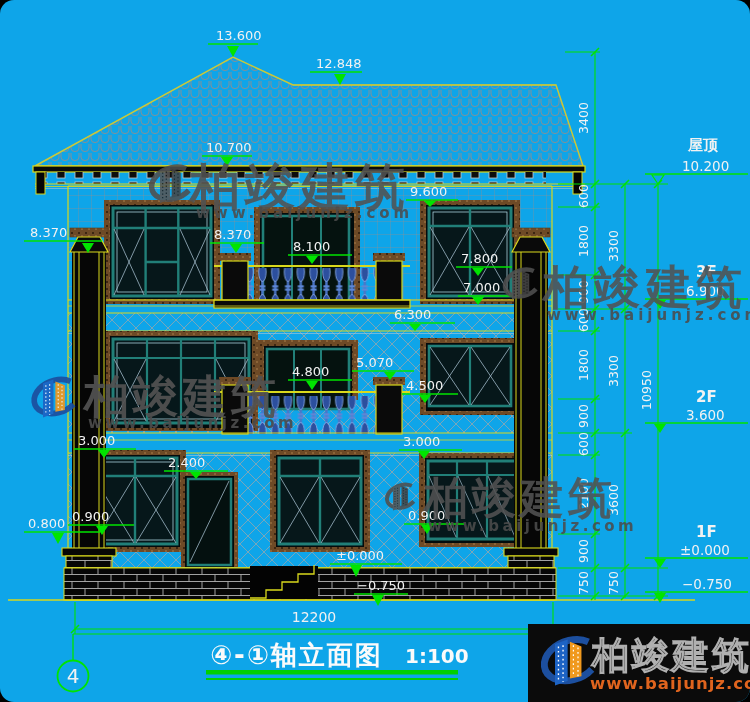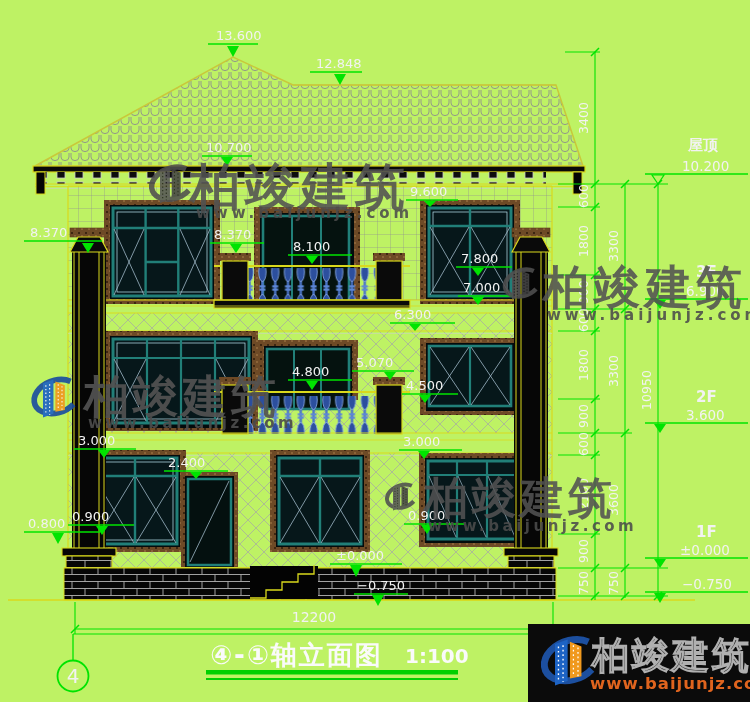--- a/index.html
+++ b/index.html
@@ -1,17 +1,17 @@
 <!DOCTYPE html>
 <html><head>
 <meta charset="utf-8">
 <style>
   html,body{margin:0;padding:0;background:#000;}
-  .stage{position:relative;width:750px;height:702px;background:#bef264;overflow:hidden;
-         font-family:"DejaVu Sans",sans-serif;}
+  .stage{position:relative;width:750px;height:702px;background:#0ea5e9;overflow:hidden;
+         font-family:"DejaVu Sans",sans-serif;border-radius:14px;}
   svg{display:block}
   text{font-family:"DejaVu Sans",sans-serif;}
 </style>
 </head>
 <body>
 
 <div class="stage">
 <svg width="750" height="702" viewBox="0 0 750 702">
 <defs>
   <pattern id="tile" width="10" height="9" patternUnits="userSpaceOnUse">

